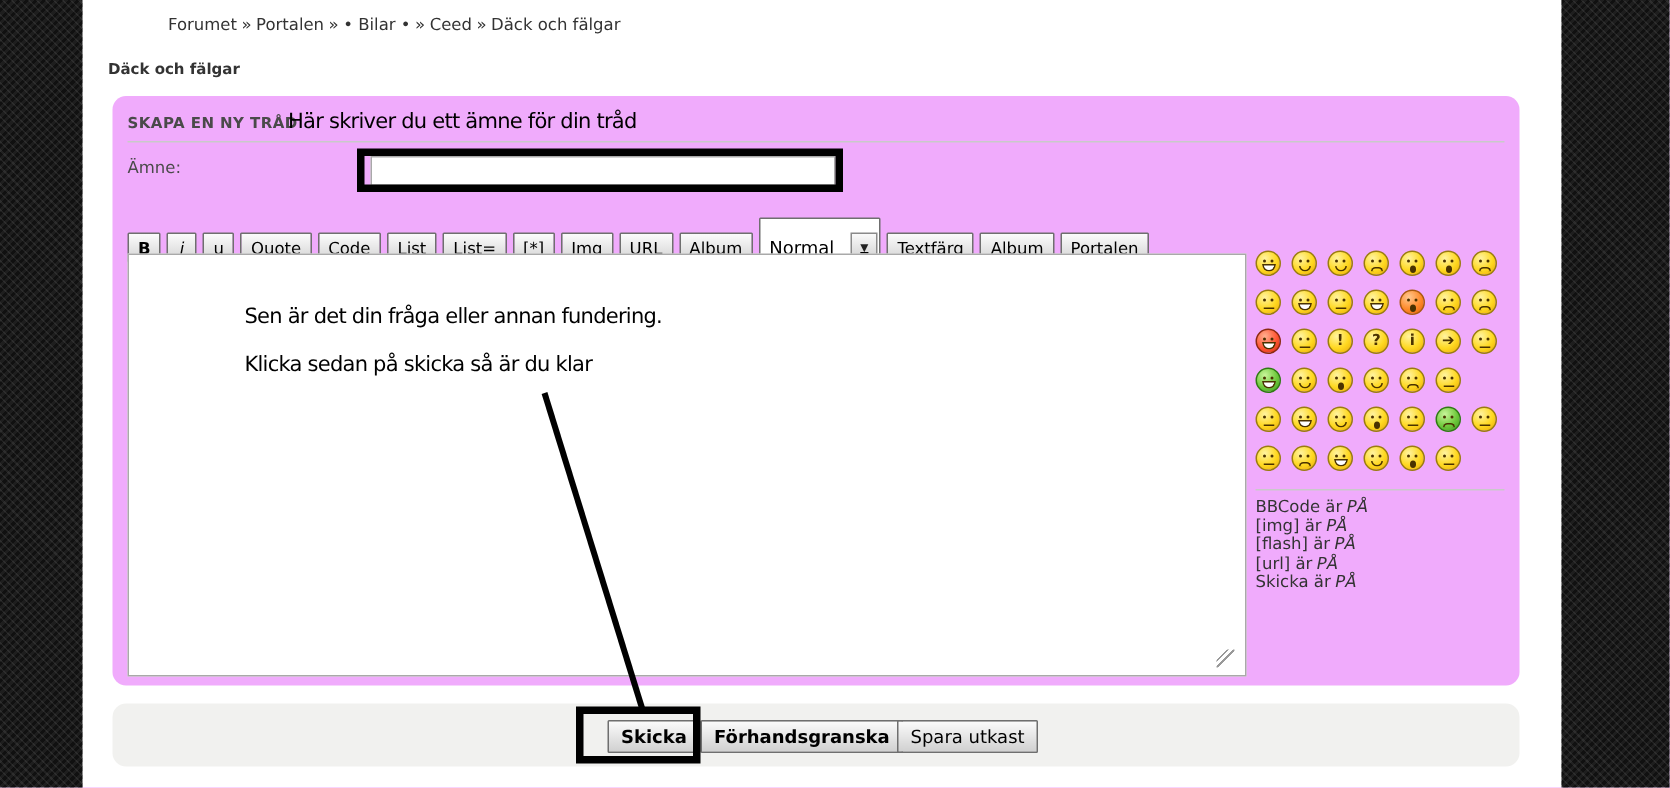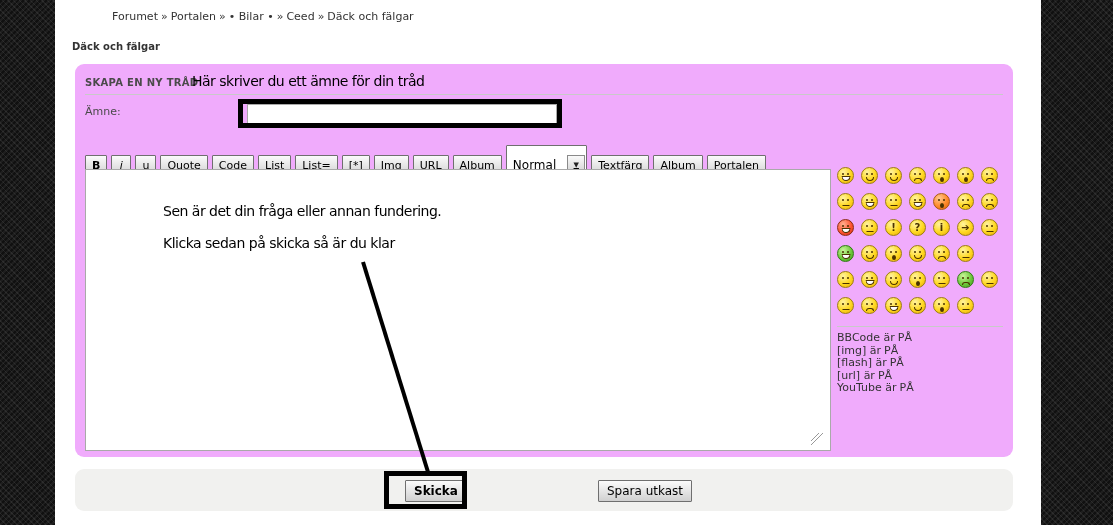--- a/index.html
+++ b/index.html
@@ -95,21 +95,21 @@
   .f-smile .mouth{top:9px;width:8px;height:4px;border:1px solid #4a3200;border-top:none;border-radius:0 0 8px 8px;box-sizing:border-box;}
   .f-grin .mouth{top:8px;width:9px;height:5px;background:#fff;border:1px solid #4a3200;border-radius:0 0 9px 9px;box-sizing:border-box;}
   .f-frown .mouth{top:10px;width:8px;height:3px;border:1px solid #4a3200;border-bottom:none;border-radius:8px 8px 0 0;box-sizing:border-box;}
   .f-open .mouth{top:9px;width:4px;height:5px;background:#4a3200;border-radius:50%;}
   .f-flat .mouth{top:11px;width:7px;height:1px;background:#4a3200;}
   .sm.f-sym::before{display:none;}
   .f-sym .mouth{top:1px;width:auto;height:auto;font-size:10px;font-weight:bold;color:#4a3200;line-height:13px;}
 
   .sm-divider{position:absolute;left:762px;top:262px;width:166px;height:1px;background:#c9c9c9;}
   .bb-status{position:absolute;left:762px;top:268px;font-size:11px;color:#333;line-height:12.5px;}
-  .bb-status .state{margin-left:3px;}
+  .bb-status .state{font-style:italic;margin-left:3px;}
 
   
   .actions-panel{
     position:absolute;left:75px;top:469px;width:938px;height:42px;
     background:#f1f1ef;border-radius:9px;
   }
   .action-btn{
     position:absolute;top:11px;height:22px;padding:1px 8px;box-sizing:border-box;
     background:linear-gradient(#fbfbfb,#d0d0d0);
     border:1px solid #6f6f6f;border-radius:1px;
@@ -295,26 +295,27 @@
           <span class="mouth"></span>
         </div>
       </div>
     </div>
   <div class="sm-divider"></div>
   <div class="bb-status">
       <div><span class="label">BBCode är</span><span class="state">PÅ</span></div>
       <div><span class="label">[img] är</span><span class="state">PÅ</span></div>
       <div><span class="label">[flash] är</span><span class="state">PÅ</span></div>
       <div><span class="label">[url] är</span><span class="state">PÅ</span></div>
-      <div><span class="label">YouTube är</span><span class="state">PÅ</span></div>
+      <div><span class="label">Skicka är</span><span class="state">PÅ</span></div>
     </div>
 </div>
 
 <div class="actions-panel">
     <button class="action-btn action-bold" style="left: 330px;">Skicka</button>
+    <button class="action-btn action-bold" style="left: 392px;">Förhandsgranska</button>
     <button class="action-btn" style="left: 523px;">Spara utkast</button>
   </div>
 
 <div class="ann-text" style="left:192px;top:73px;">Här skriver du ett ämne för din tråd</div>
 <div class="ann-box" style="left:238px;top:99px;width:314px;height:19px;"></div>
 <div class="ann-text" style="left:163px;top:203px;">Sen är det din fråga eller annan fundering.</div>
 <div class="ann-text" style="left:163px;top:235px;">Klicka sedan på skicka så är du klar</div>
 <svg class="ann-arrow-svg">
   <line x1="363" y1="262" x2="428" y2="472" stroke="#000" stroke-width="4"></line>
 </svg>

